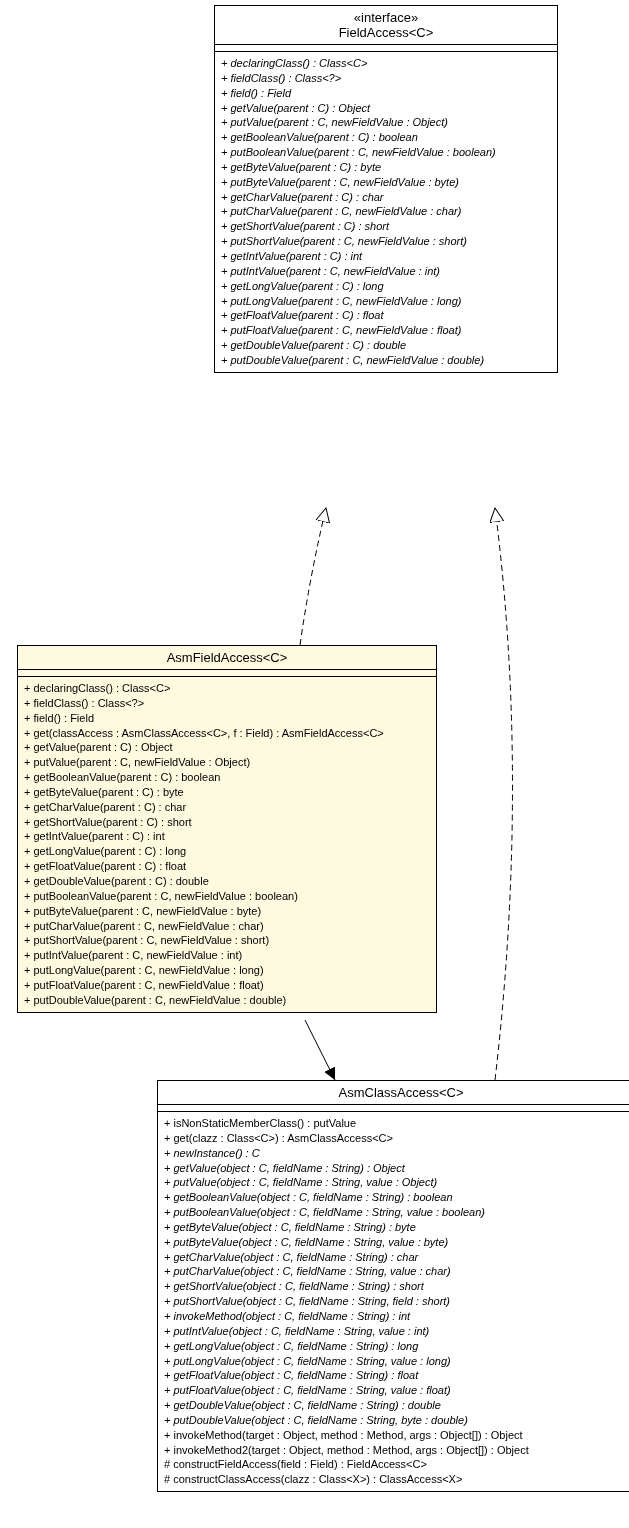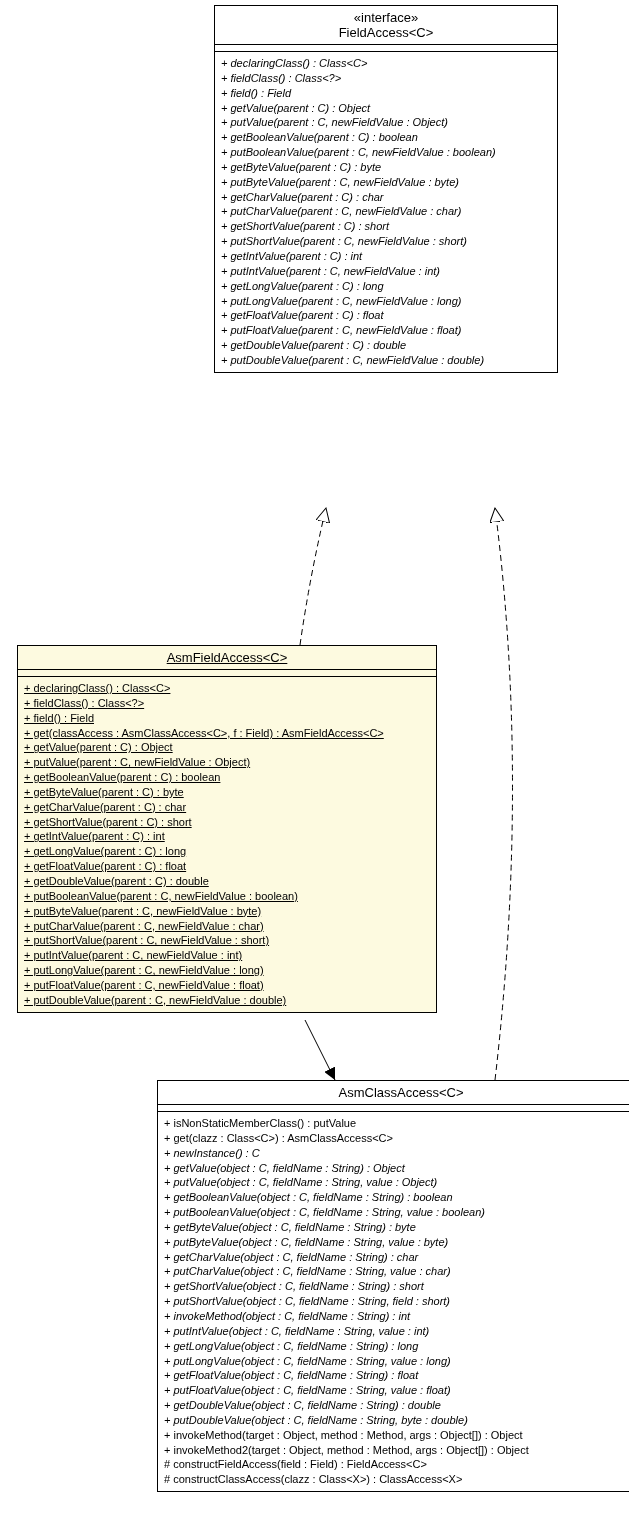--- a/index.html
+++ b/index.html
@@ -100,21 +100,21 @@
       <div class="uml-op abstract">+ putIntValue(parent : C, newFieldValue : int)</div>
       <div class="uml-op abstract">+ getLongValue(parent : C) : long</div>
       <div class="uml-op abstract">+ putLongValue(parent : C, newFieldValue : long)</div>
       <div class="uml-op abstract">+ getFloatValue(parent : C) : float</div>
       <div class="uml-op abstract">+ putFloatValue(parent : C, newFieldValue : float)</div>
       <div class="uml-op abstract">+ getDoubleValue(parent : C) : double</div>
       <div class="uml-op abstract">+ putDoubleValue(parent : C, newFieldValue : double)</div>
     </div>
 </div>
 
-<div class="uml-class highlighted" style="left:17px; top:645px; width:420px;text-decoration:underline;">
+<div class="uml-class highlighted" style="left:17px; top:645px; width:420px;">
   <div class="uml-title">
     <div class="uml-name">AsmFieldAccess&lt;C&gt;</div>
   </div>
   <div class="uml-attrs"></div>
   <div class="uml-ops">
       <div class="uml-op">+ declaringClass() : Class&lt;C&gt;</div>
       <div class="uml-op">+ fieldClass() : Class&lt;?&gt;</div>
       <div class="uml-op">+ field() : Field</div>
       <div class="uml-op">+ get(classAccess : AsmClassAccess&lt;C&gt;, f : Field) : AsmFieldAccess&lt;C&gt;</div>
       <div class="uml-op">+ getValue(parent : C) : Object</div>

